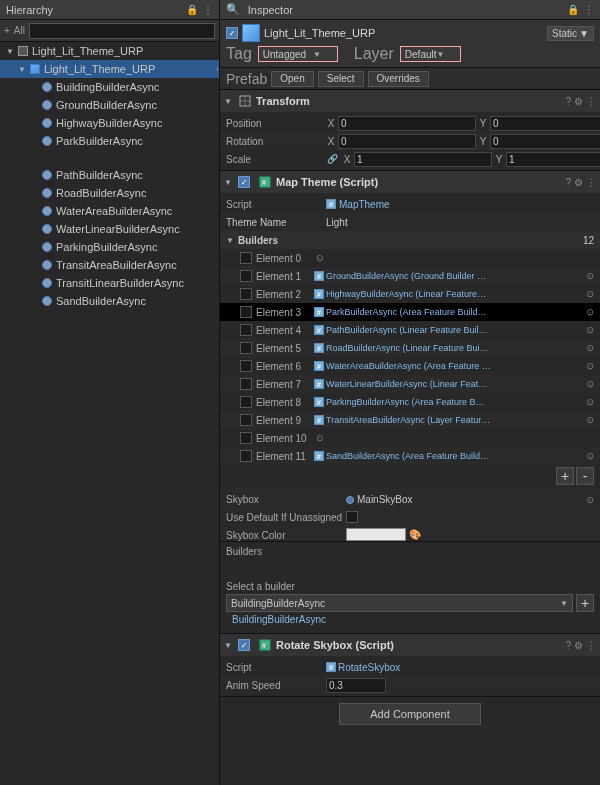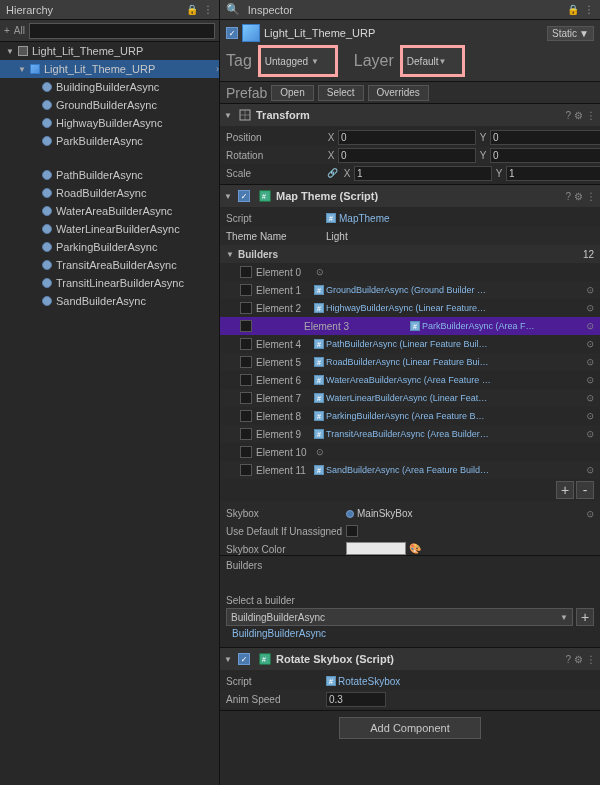--- a/index.html
+++ b/index.html
@@ -189,25 +189,25 @@
       gap: 2px;
     }
     .tag-layer-row {
       display: flex;
       align-items: center;
       gap: 6px;
     }
     .tag-label { color: #999; font-size: 16px; }
     .tag-dropdown {
       background: #3a3a3a;
-      border: 3px solid #fca5a5;
+      border: 1px solid #fca5a5;
       color: #c8c8c8;
       padding: 1px 16px 1px 4px;
       font-size: 10px;
-      height: 32px;
+      height: 16px;
       position: relative;
       display: flex;
       align-items: center;
       cursor: pointer;
       min-width: 70px;
     }
     .dropdown-arrow { color: #aaa; font-size: 8px; margin-left: auto; }
 
     
     .prefab-toolbar {
@@ -884,21 +884,21 @@
   </div>
             <div class="element-row">
     <div class="element-checkbox"></div>
     <span class="element-label">Element 2</span>
     <div class="element-val">
       <span class="script-small-icon">#</span>
       <span class="element-val-text">HighwayBuilderAsync (Linear Feature…</span>
     </div>
     <span style="color:#888;font-size:9px;margin-left:2px;">⊙</span>
   </div>
-            <div class="element-row" style="background: #4c1d95; gap: 48px;">
+            <div class="element-row" style="background: #000000;">
     <div class="element-checkbox"></div>
     <span class="element-label">Element 3</span>
     <div class="element-val">
       <span class="script-small-icon">#</span>
       <span class="element-val-text">ParkBuilderAsync (Area Feature Build…</span>
     </div>
     <span style="color:#888;font-size:9px;margin-left:2px;">⊙</span>
   </div>
             <div class="element-row">
     <div class="element-checkbox"></div>
@@ -943,21 +943,21 @@
       <span class="script-small-icon">#</span>
       <span class="element-val-text">ParkingBuilderAsync (Area Feature B…</span>
     </div>
     <span style="color:#888;font-size:9px;margin-left:2px;">⊙</span>
   </div>
             <div class="element-row" style="background: rgb(42, 42, 42);">
     <div class="element-checkbox"></div>
     <span class="element-label">Element 9</span>
     <div class="element-val">
       <span class="script-small-icon">#</span>
-      <span class="element-val-text">TransitAreaBuilderAsync (Area Builder…</span>
+      <span class="element-val-text">TransitAreaBuilderAsync (Layer Featur…</span>
     </div>
     <span style="color:#888;font-size:9px;margin-left:2px;">⊙</span>
   </div>
             <div class="element-row">
     <div class="element-checkbox"></div>
     <span class="element-label">Element 10</span>
     <span style="color:#888;font-size:9px;margin-left:2px;">⊙</span>
   </div>
             <div class="element-row" style="background: rgb(42, 42, 42);">
     <div class="element-checkbox"></div>

